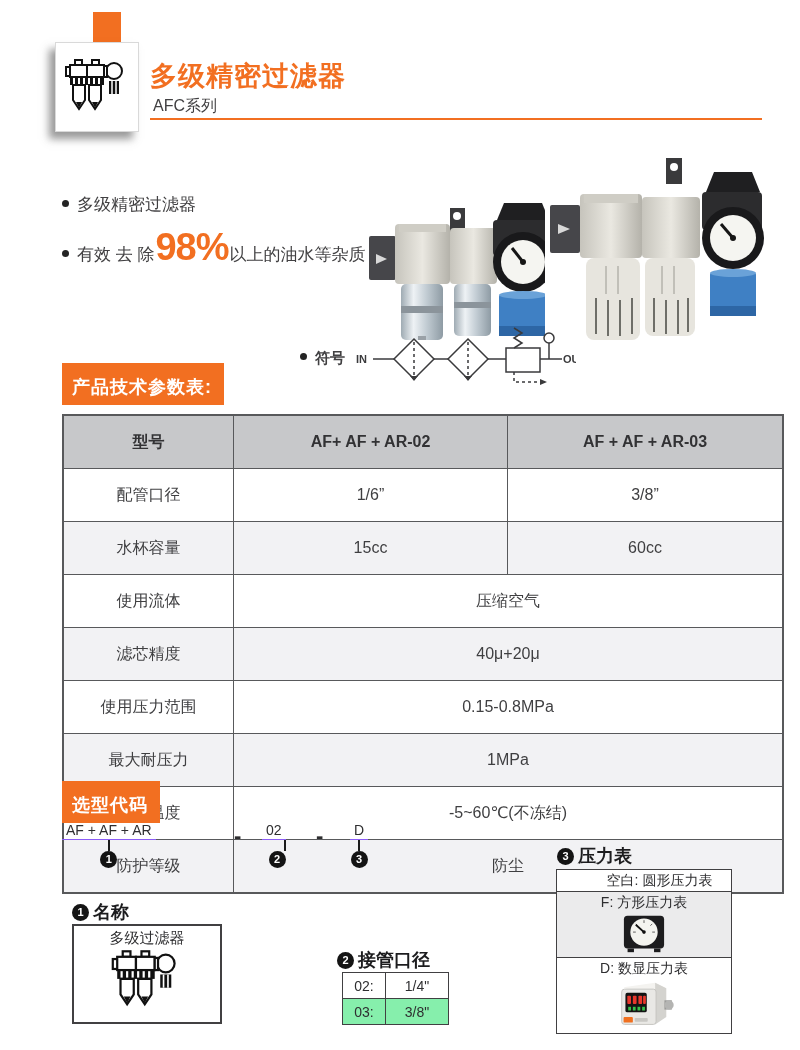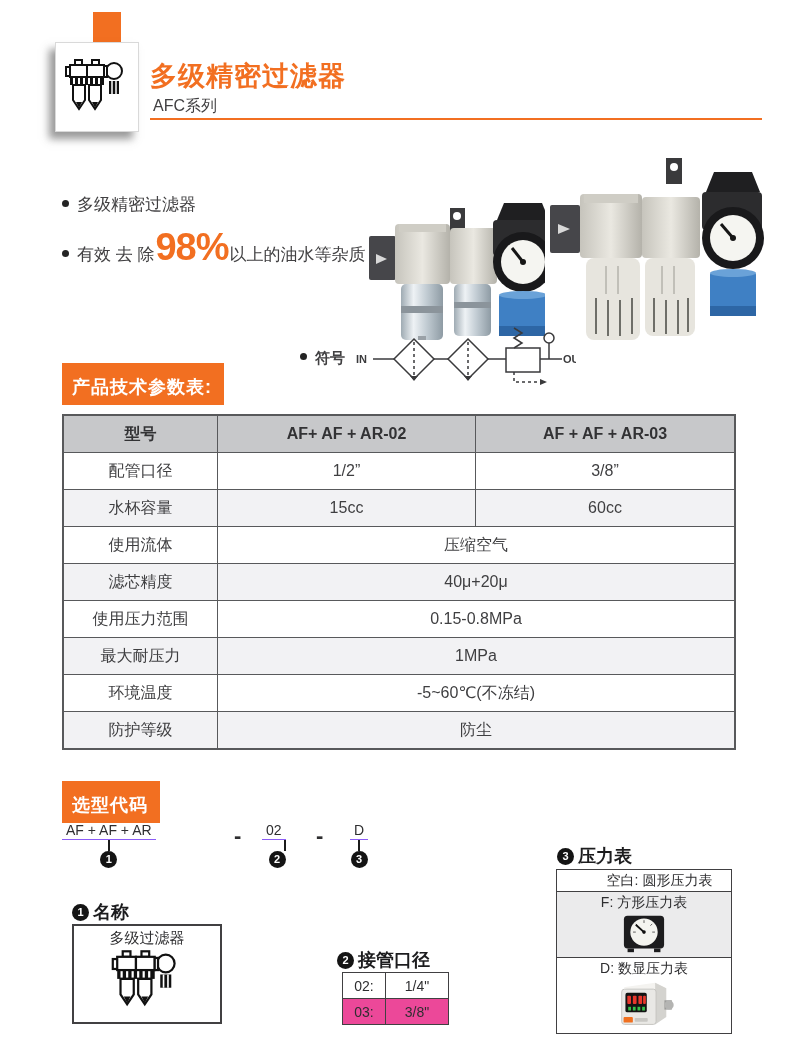--- a/index.html
+++ b/index.html
@@ -27,21 +27,21 @@
   .symbol-svg{left:356px;top:314px;}
 
   
   .badge{background:#f26f21;color:#fff;font-size:18px;font-weight:bold;padding:12px 12px 6px 10px;letter-spacing:1px;}
   .badge-spec{left:62px;top:351px;}
   .badge-order{left:62px;top:769px;}
 
   
   table.spec{left:62px;top:402px;width:668px;border-collapse:collapse;table-layout:fixed;}
   table.spec td,table.spec th{border:1px solid #58595b;height:36px;text-align:center;font-size:16px;
-      font-weight:normal;color:#3f3f41;padding:0;}
+      font-weight:normal;color:#3f3f41;padding:8px;}
   table.spec{border:2px solid #58595b;}
   table.spec .hrow th{background:#c7c8ca;font-weight:bold;font-size:16px;color:#323234;}
   table.spec .alt td{background:#f2f2f4;}
   .colA{width:153px;} .colB{width:257px;} .colC{width:258px;}
 
   
   .code-part{display:flex;flex-direction:column;align-items:center;}
   .code-text{font-size:14px;font-weight:normal;color:#2e2e30;border-bottom:1px solid #8b5cf6;
              padding:0 4px 1px;white-space:nowrap;}
   .tick{width:2px;height:11px;background:#1b1b1b;}
@@ -60,21 +60,21 @@
 
   .name-box{left:72px;top:912px;width:146px;height:96px;border:2px solid #414042;
             display:flex;flex-direction:column;align-items:center;}
   .name-box .item{font-size:15px;margin-top:3px;color:#2e2e30;}
 
   table.mini{border-collapse:collapse;}
   table.mini td{border:1.5px solid #414042;font-size:14px;color:#2e2e30;text-align:center;padding:0;}
   .port-table{left:342px;top:960px;}
   .port-table td{height:25px;}
   .port-table .c1{width:42px;} .port-table .c2{width:62px;}
-  .port-table tr:nth-child(2) td{background:#ec4899;}
+  .port-table tr:nth-child(2) td{background:#86efac;}
 
   .gauge-table{left:556px;top:857px;}
   .gauge-table td{width:143px;font-size:13.5px;}
   .gauge-table .r1 td{height:21px;background:#fff;padding-left:31px;}
   .gauge-table .r2 td{height:64px;background:#ebebec;vertical-align:top;}
   .gauge-table .r3 td{height:70px;background:#fff;vertical-align:top;}
   .gauge-cell-label{display:block;margin-top:2px;}
 
   .photo-left{left:365px;top:146px;}
   .photo-right{left:548px;top:138px;}
@@ -243,21 +243,21 @@
 
   <table class="abs spec">
     <tbody>
         <tr class="hrow">
       <th class="colA">型号</th>
       <th class="colB">AF+ AF + AR-02</th>
       <th class="colC">AF + AF + AR-03</th>
     </tr>
     <tr>
       <td>配管口径</td>
-      <td>1/2”</td>
+      <td>1/6”</td>
       <td>3/8”</td>
     </tr>
     <tr class="alt">
       <td>水杯容量</td>
       <td>15cc</td>
       <td>60cc</td>
     </tr>
     <tr>
       <td>使用流体</td>
       <td colspan="2">压缩空气</td>

